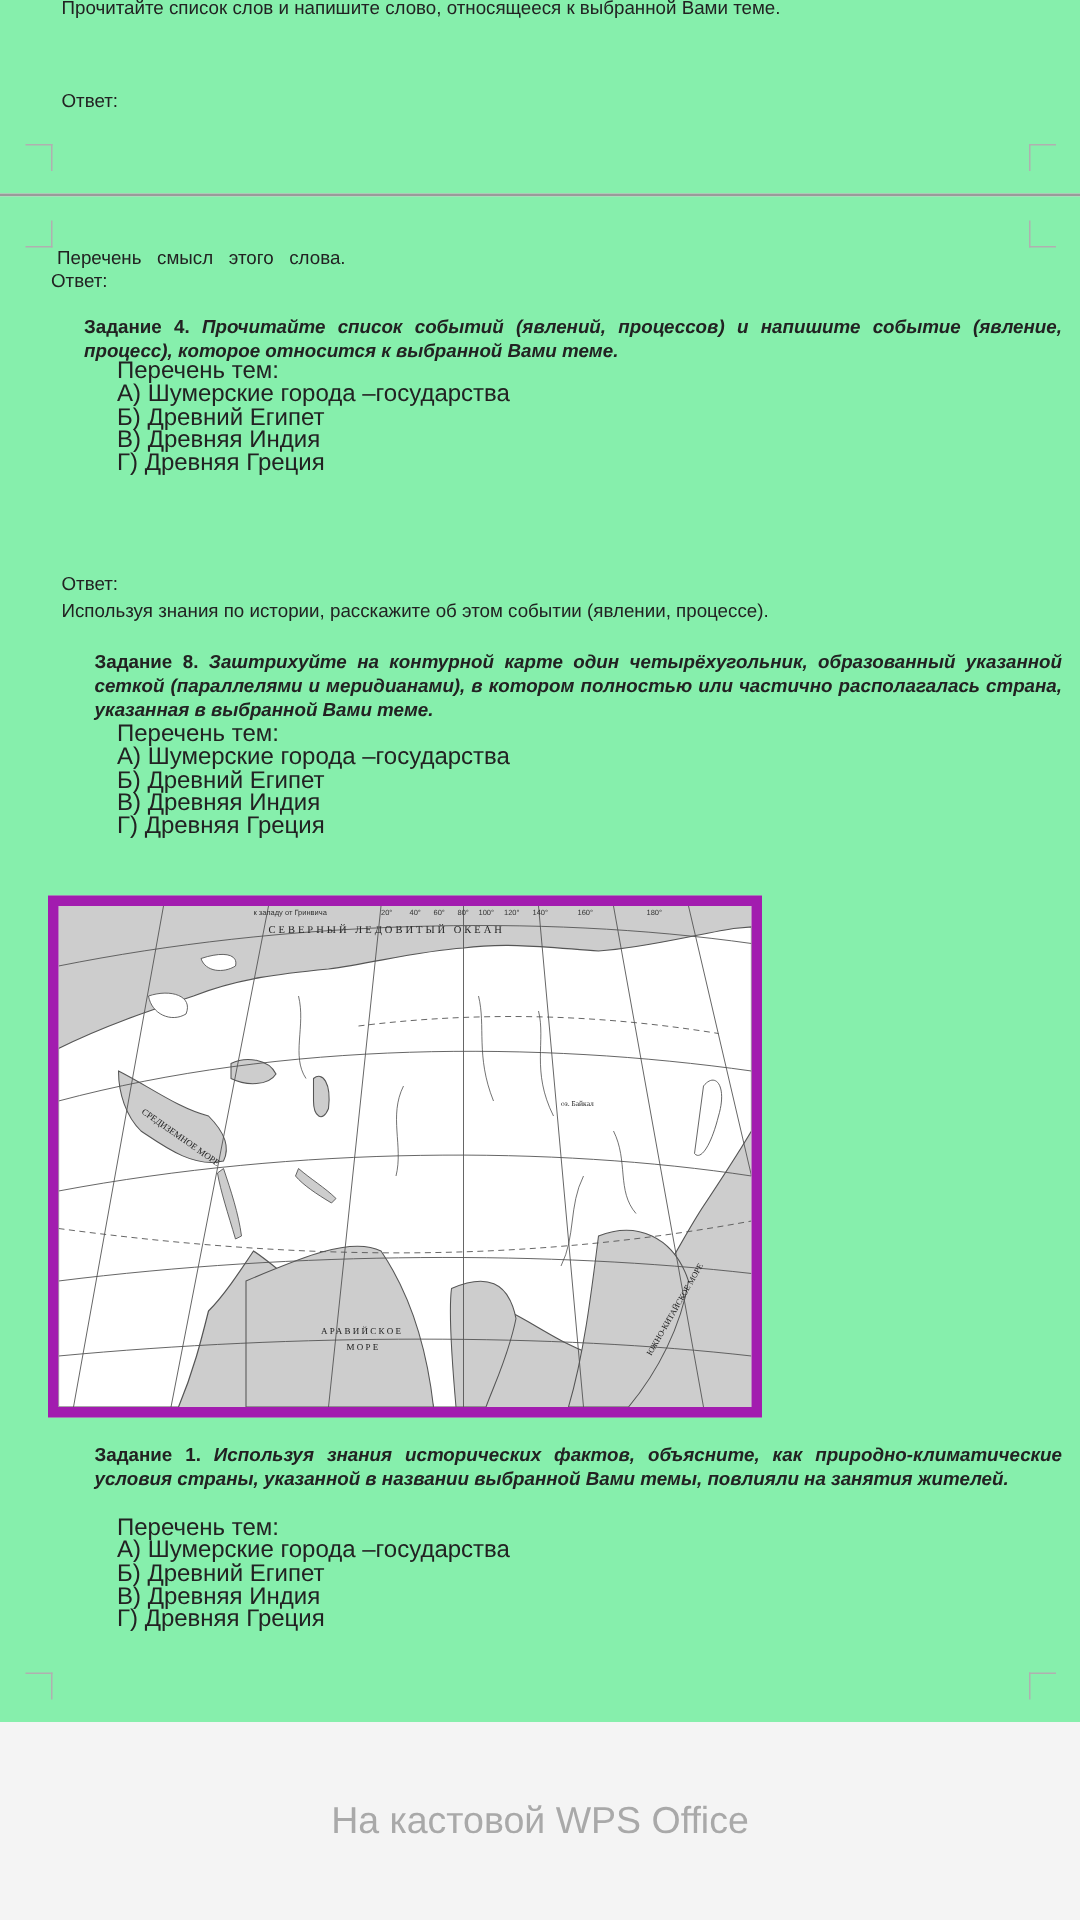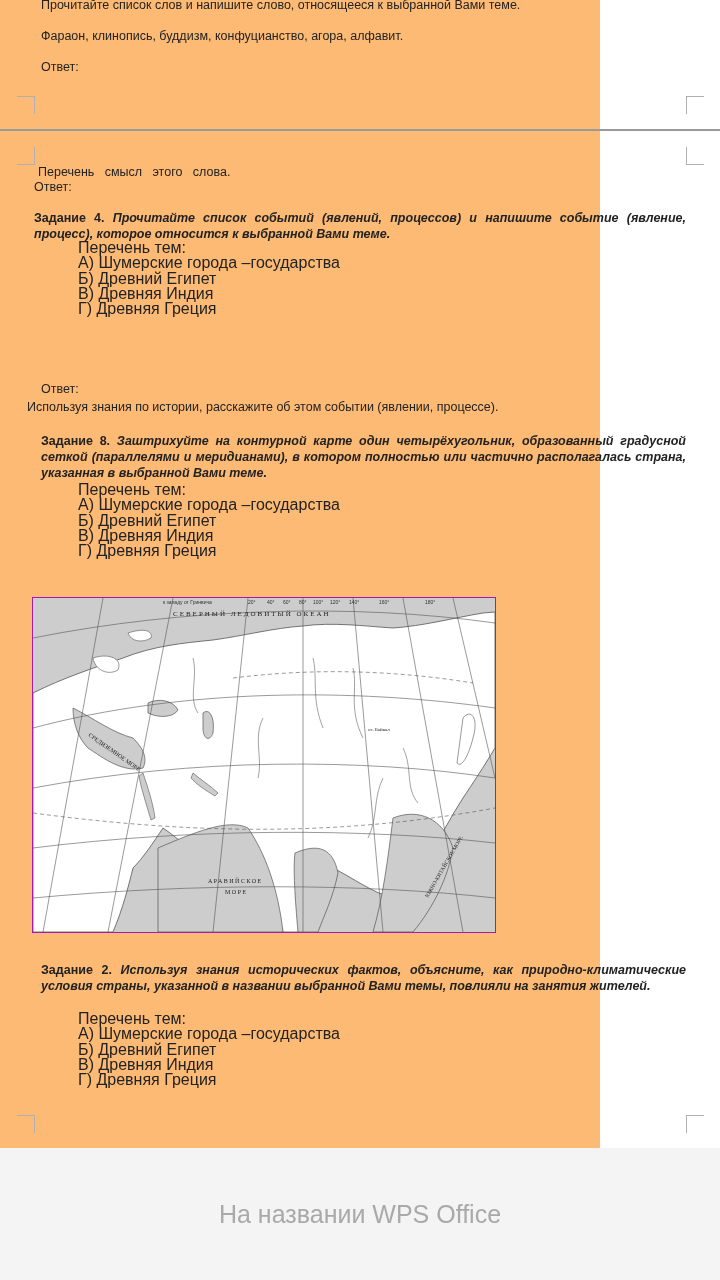--- a/index.html
+++ b/index.html
@@ -1,44 +1,43 @@
 <!DOCTYPE html>
 <html><head>
 <meta charset="utf-8">
 <style>
   html, body { margin:0; padding:0; }
   body { width:720px; height:1280px; position:relative; overflow:hidden; background:#ffffff;
          font-family:"Liberation Sans", sans-serif; color:#222; }
-  .page { position:absolute; left:0; width:600px; background:#fdba74; }
+  .page { position:absolute; left:0; width:720px; background:#86efac; }
   .page1 { top:0; height:129px; }
   .gap { position:absolute; top:129px; left:0; width:720px; height:2px; background:#9a9a9a; }
   .page2 { top:131px; height:1017px; }
   .mark { position:absolute; width:17px; height:17px; border-color:#b0b0b0; border-style:solid; border-width:0; }
   .mk-tl-bottom { left:17px; top:96px; border-right-width:1px; border-top-width:1px; }
   .mk-tr-bottom { left:686px; top:96px; border-left-width:1px; border-top-width:1px; }
   .mk-tl-top { left:17px; top:16px; border-right-width:1px; border-bottom-width:1px; }
   .mk-tr-top { left:686px; top:16px; border-left-width:1px; border-bottom-width:1px; }
   .mk-bl { left:17px; top:984px; border-right-width:1px; border-top-width:1px; }
   .mk-br { left:686px; top:984px; border-left-width:1px; border-top-width:1px; }
   .txt { position:absolute; font-size:12.5px; line-height:15px; white-space:nowrap; }
-  .para { position:absolute; font-size:12.5px; line-height:16px; text-align:justify; }
+  .para { position:absolute; font-size:12.5px; line-height:16px; text-align:justify;margin-left:22px; }
   .task-label { font-weight:bold; font-style:normal; }
   .task-body { font-style:italic; font-weight:bold; }
   .list { position:absolute; left:78px; font-size:16px; line-height:15.3px; }
   .list div { white-space:nowrap; }
-  .map { position:absolute; left:32px; top:466px; width:462px; height:334px; border:1px solid #a21caf; background:#cfcfcf; overflow:hidden; }
+  .map { position:absolute; left:32px; top:466px; width:462px; height:334px; border:7px solid #a21caf; background:#cfcfcf; overflow:hidden; }
   .footer { position:absolute; left:0; top:1148px; width:720px; height:132px; background:#f4f4f4; }
   .footer-text { position:absolute; left:0; width:720px; top:52px; text-align:center; font-size:25px; color:#a9a9a9; }
 </style>
 </head>
 <body>
 
 <div class="page page1">
   <div class="txt" style="left:41px;top:-2px;">Прочитайте список слов и напишите слово, относящееся к выбранной Вами теме.</div>
-  <div class="txt" style="left:41px;top:29px;">Фараон, клинопись, буддизм, конфуцианство, агора, алфавит.</div>
   <div class="txt" style="left:41px;top:60px;">Ответ:</div>
   <div class="mark mk-tl-bottom"></div>
   <div class="mark mk-tr-bottom"></div>
 </div>
 
 <div class="gap"></div>
 
 <div class="page page2">
   <div class="mark mk-tl-top"></div>
   <div class="mark mk-tr-top"></div>
@@ -51,25 +50,25 @@
     <span class="task-body">Прочитайте список событий (явлений, процессов) и напишите событие (явление, процесс), которое относится к выбранной Вами теме.</span>
   </div>
   <div class="list" style="top:109px;">
     <div>Перечень тем:</div>
     <div>А) Шумерские  города –государства</div>
     <div>Б) Древний Египет</div>
     <div>В) Древняя Индия</div>
     <div>Г) Древняя Греция</div>
   </div>
   <div class="txt" style="left:41px;top:251px;">Ответ:</div>
-  <div class="txt" style="left:27px;top:269px;">Используя знания по истории, расскажите об этом событии (явлении, процессе).</div>
+  <div class="txt" style="left:41px;top:269px;">Используя знания по истории, расскажите об этом событии (явлении, процессе).</div>
 
   <div class="para" style="left:41px;top:302px;width:645px;">
     <span class="task-label">Задание 8.</span>
-    <span class="task-body">Заштрихуйте на контурной карте один четырёхугольник, образованный градусной сеткой (параллелями и меридианами), в котором полностью или частично располагалась страна, указанная в выбранной Вами теме.</span>
+    <span class="task-body">Заштрихуйте на контурной карте один четырёхугольник, образованный указанной сеткой (параллелями и меридианами), в котором полностью или частично располагалась страна, указанная в выбранной Вами теме.</span>
   </div>
   <div class="list" style="top:351px;">
     <div>Перечень тем:</div>
     <div>А) Шумерские  города –государства</div>
     <div>Б) Древний Египет</div>
     <div>В) Древняя Индия</div>
     <div>Г) Древняя Греция</div>
   </div>
 
   <div class="map">
@@ -144,30 +143,30 @@
           <text x="297" y="6">120°</text>
         <text x="316" y="6">140°</text>
           <text x="346" y="6">160°</text>
           <text x="392" y="6">180°</text>
         <text x="130" y="6">к западу от Гринвича</text>
       </g>
     </svg>
   </div>
 
   <div class="para" style="left:41px;top:831px;width:645px;">
-    <span class="task-label">Задание 2.</span>
+    <span class="task-label">Задание 1.</span>
     <span class="task-body">Используя знания исторических фактов, объясните, как природно-климатические условия страны, указанной в названии выбранной Вами темы, повлияли на занятия жителей.</span>
   </div>
   <div class="list" style="top:880px;">
     <div>Перечень тем:</div>
     <div>А) Шумерские  города –государства</div>
     <div>Б) Древний Египет</div>
     <div>В) Древняя Индия</div>
     <div>Г) Древняя Греция</div>
   </div>
 
   <div class="mark mk-bl"></div>
   <div class="mark mk-br"></div>
 </div>
 
 <div class="footer">
-  <div class="footer-text">На названии WPS Office</div>
+  <div class="footer-text">На кастовой WPS Office</div>
 </div>
 
 </body></html>

